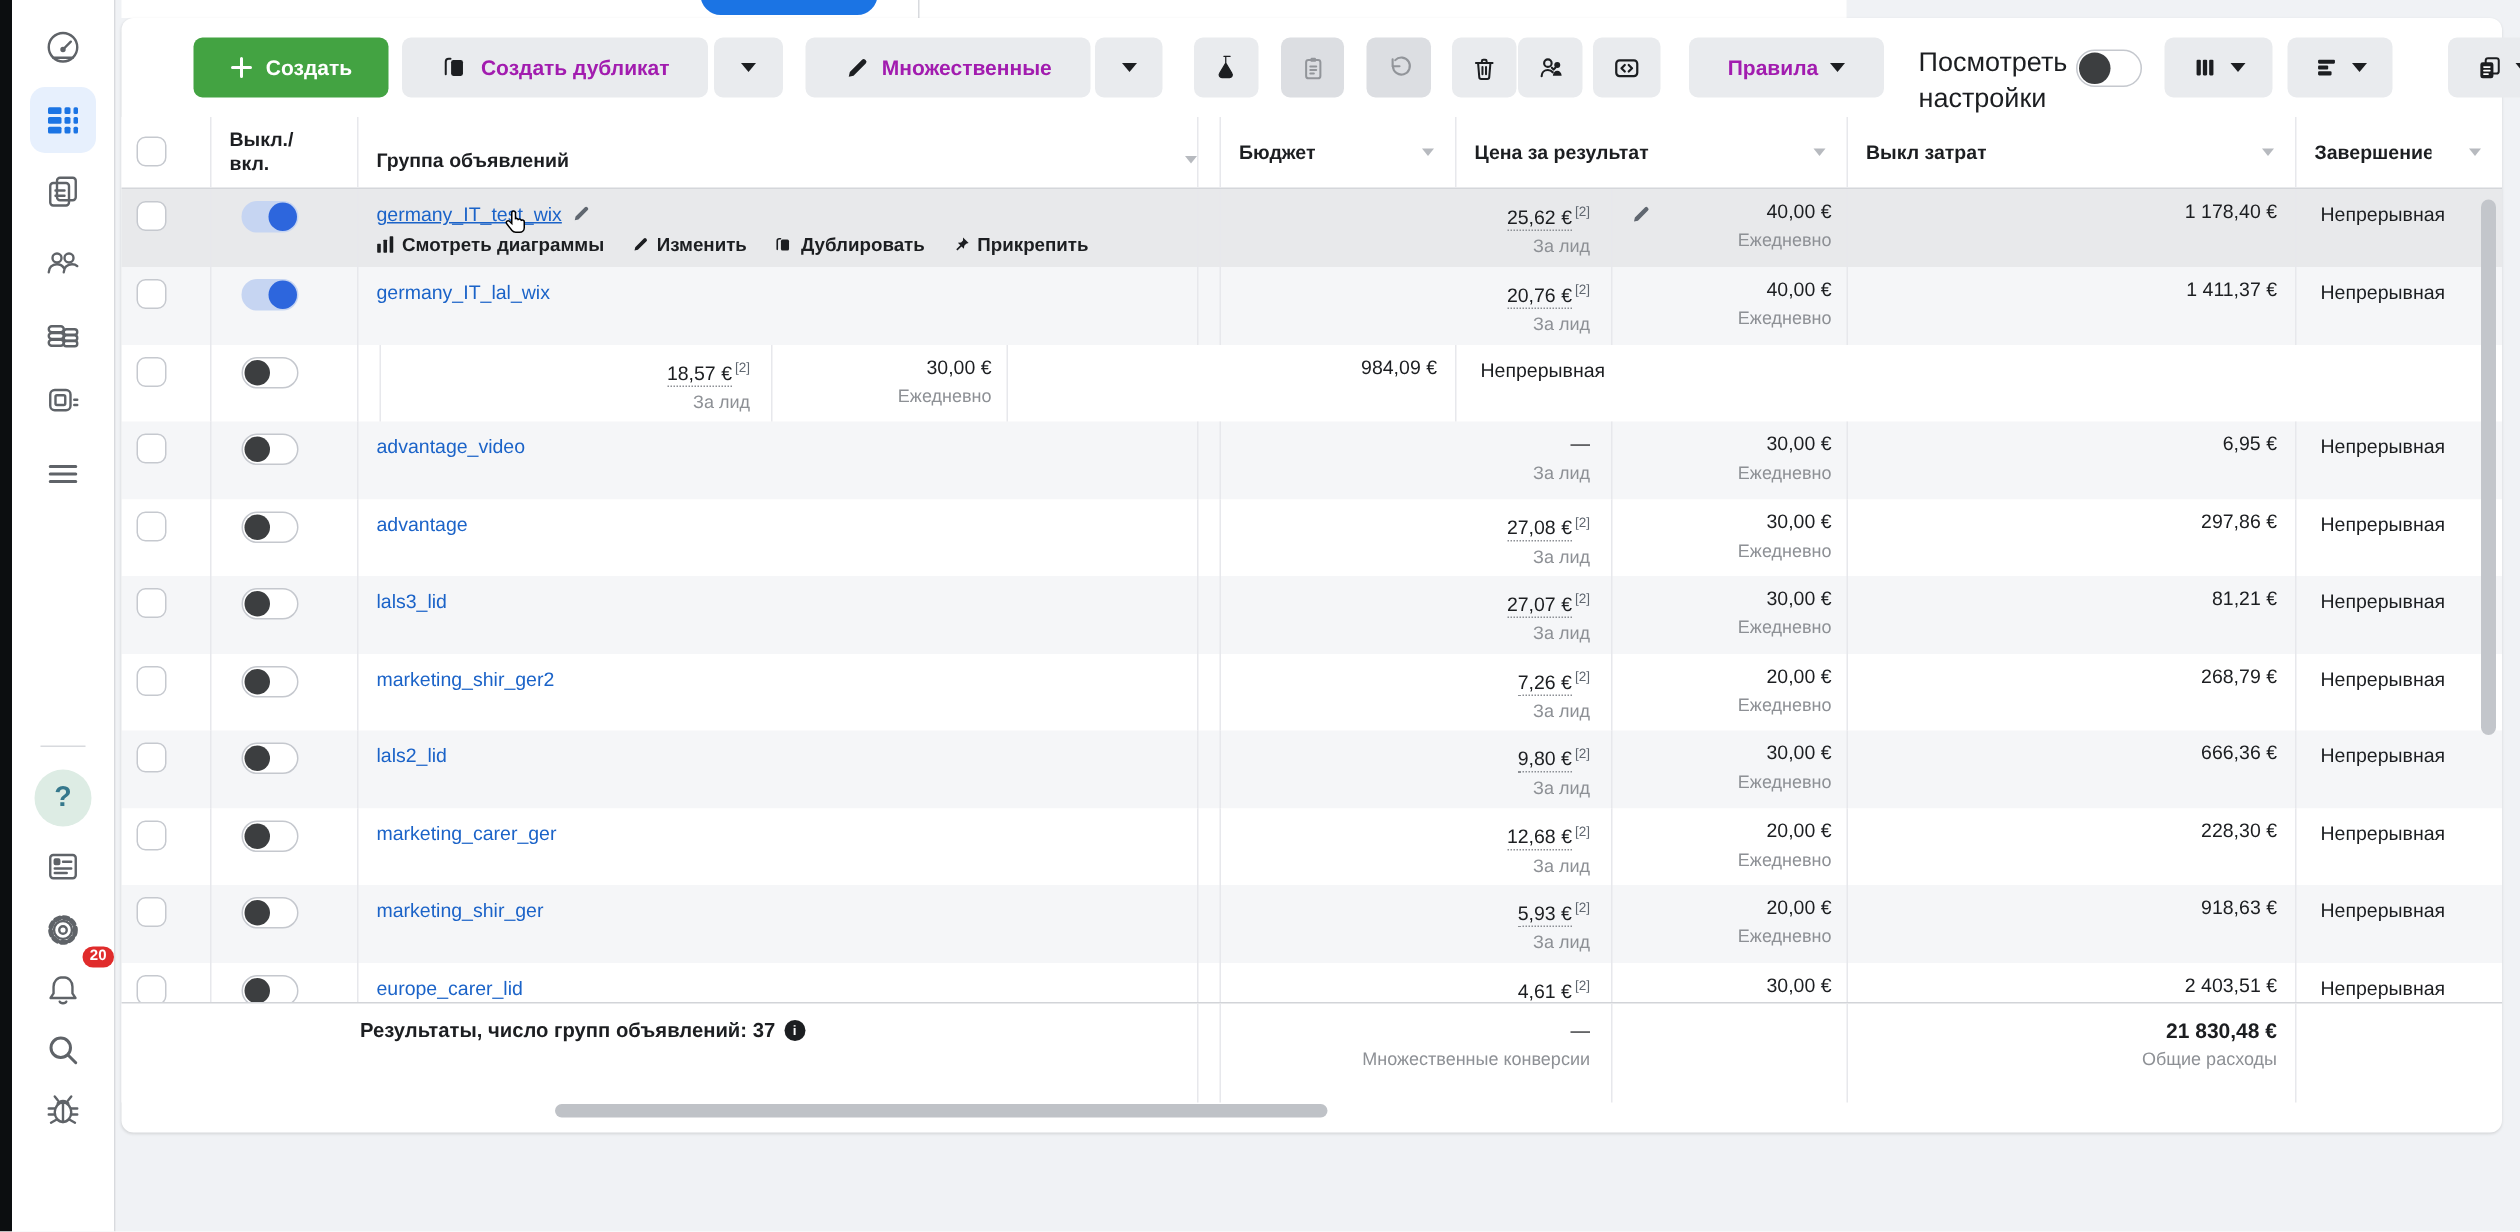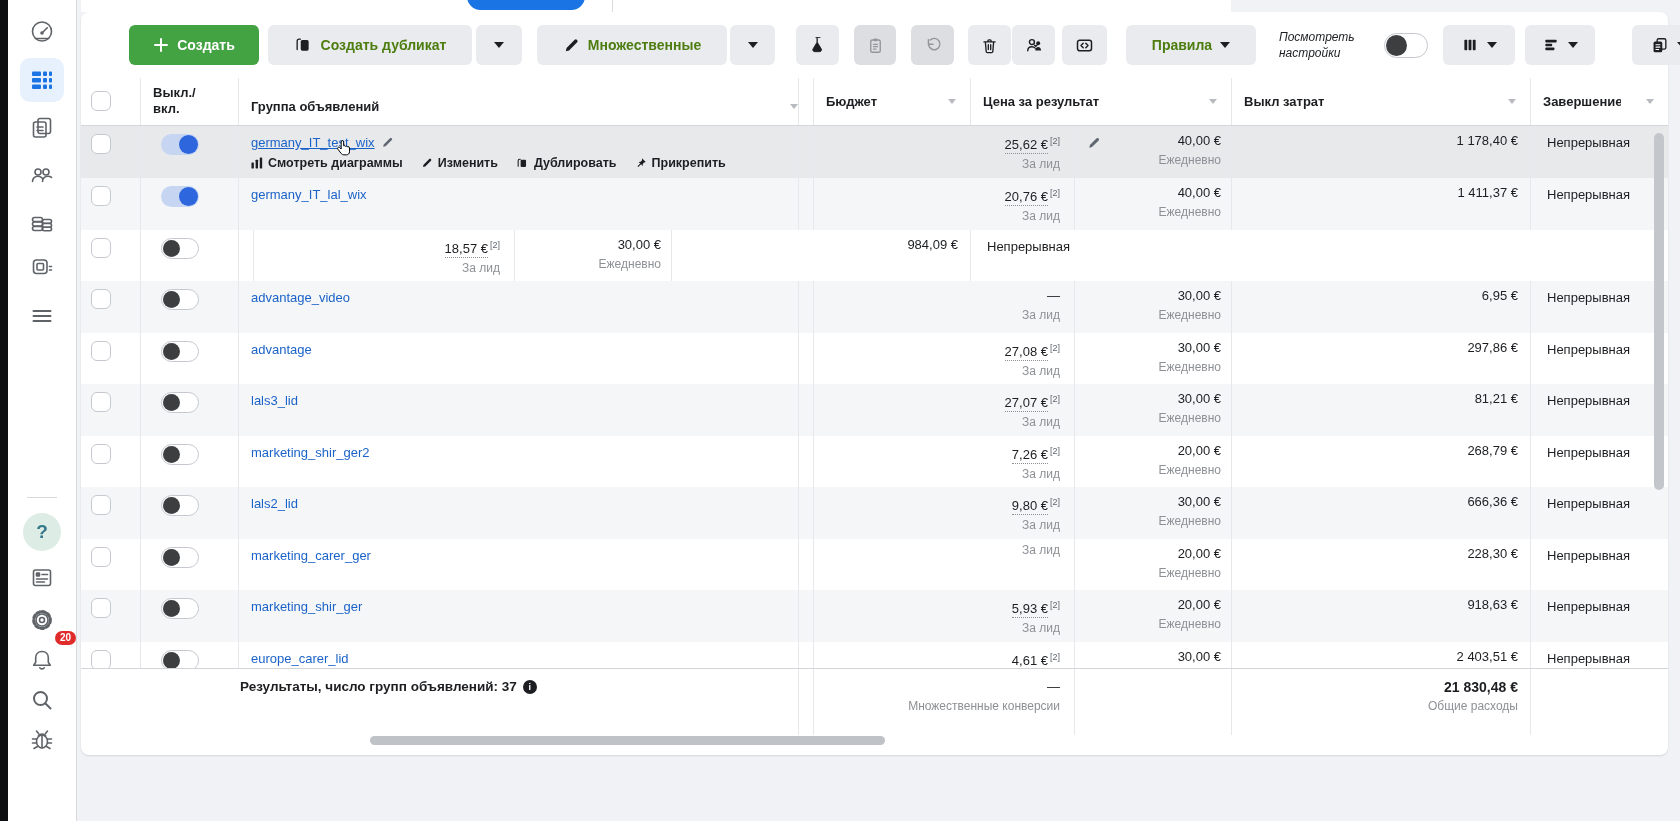--- a/index.html
+++ b/index.html
@@ -16,28 +16,28 @@
   #help-circle span{font-size:19px;font-weight:bold;color:#35788c;}
   #bell-badge{position:absolute;top:-7px;right:-12px;background:#e02b2b;color:#fff;font-size:10px;font-weight:bold;border-radius:9px;padding:2px 5px;line-height:1;}
   
   #top-strip{left:81px;top:0;width:1150px;height:12px;background:#fff;}
   #top-divider{left:612px;top:0;width:1px;height:12px;background:#d8dade;}
   #blue-pill{left:467px;top:-17px;width:118px;height:27px;background:#1b74e4;border-radius:14px;}
   
   #card{left:81px;top:12px;width:1587px;height:743px;background:#fff;border-radius:8px;box-shadow:0 1px 2px rgba(0,0,0,.12);}
   
   #toolbar{position:absolute;left:0;top:0;width:100%;height:66px;margin-left:40px;}
-  .tbtn{position:absolute;top:13px;height:40px;border-radius:6px;background:#e9ebee;display:flex;align-items:center;justify-content:center;gap:8px;font-size:14px;font-weight:bold;color:#4d7c0f;box-sizing:border-box;cursor:pointer;}
+  .tbtn{position:absolute;top:13px;height:40px;border-radius:6px;background:#e9ebee;display:flex;align-items:center;justify-content:center;gap:8px;font-size:14px;font-weight:bold;color:#a21caf;box-sizing:border-box;cursor:pointer;}
   .tbtn svg{stroke:#1c1e21;fill:none;stroke-width:1.7;stroke-linecap:round;stroke-linejoin:round;}
   .tbtn.disabled{background:#dcdee2;}
   .tbtn.disabled svg{stroke:#92959a;}
   .green{background:#43a342;color:#fff;}
   .green svg{stroke:#fff;}
   .caret{width:0;height:0;border-left:5px solid transparent;border-right:5px solid transparent;border-top:6px solid #1c1e21;display:inline-block;}
-  .vs-label{position:absolute;top:17px;font-size:12px;line-height:1.35;color:#1c1e21;font-style:italic;}
+  .vs-label{position:absolute;top:17px;font-size:18px;line-height:1.35;color:#1c1e21;}
   
   .toggle{display:inline-block;position:relative;width:38px;height:21px;border-radius:11px;cursor:pointer;box-sizing:border-box;}
   .toggle.on{background:#c6d5f2;}
   .toggle.on .knob{position:absolute;right:1px;top:1px;width:19px;height:19px;border-radius:50%;background:#2d66dd;}
   .toggle.off{background:#fff;border:1px solid #c5c8ce;}
   .toggle.off .knob{position:absolute;left:1px;top:1px;width:17px;height:17px;border-radius:50%;background:#3c3e40;}
   .toggle.big{width:44px;height:25px;border-radius:13px;}
   .toggle.big .knob{width:21px;height:21px;}
   
   #thead{position:absolute;left:0;top:66px;width:100%;height:48px;display:flex;border-bottom:1px solid #d4d6da;box-sizing:border-box;font-weight:bold;font-size:13px;background:#fff;}
@@ -550,20 +550,21 @@
           <div class="valL">Непрерывная</div>
         </div>
     </div>
 
     <div class="row">
       <div class="cell cchk"><span class="cb"></span></div>
       <div class="cell ctg"><span class="toggle off"><span class="knob"></span></span></div>
       <div class="cell cname"><a class="lnk">marketing_carer_ger</a></div>
       <div class="cell csliver"></div>
       <div class="cell ccost">
+          <div class="val"><span class="dotted">12,68 €</span><span class="note">[2]</span></div>
           <div class="sub">За лид</div>
         </div>
       <div class="cell cbud">
           <div class="val">20,00 €</div>
           <div class="sub">Ежедневно</div>
         </div>
       <div class="cell cspent">
           <div class="val">228,30 €</div>
         </div>
       <div class="cell cends">

